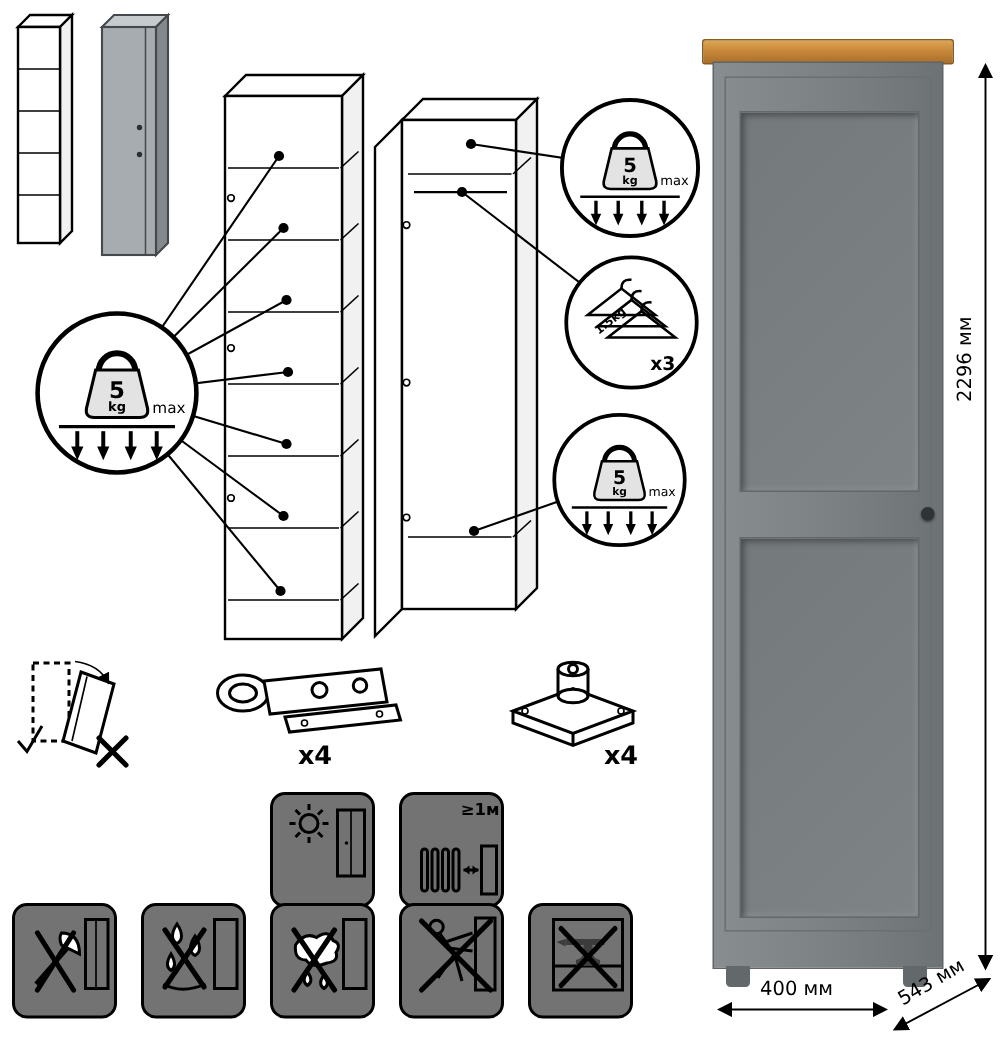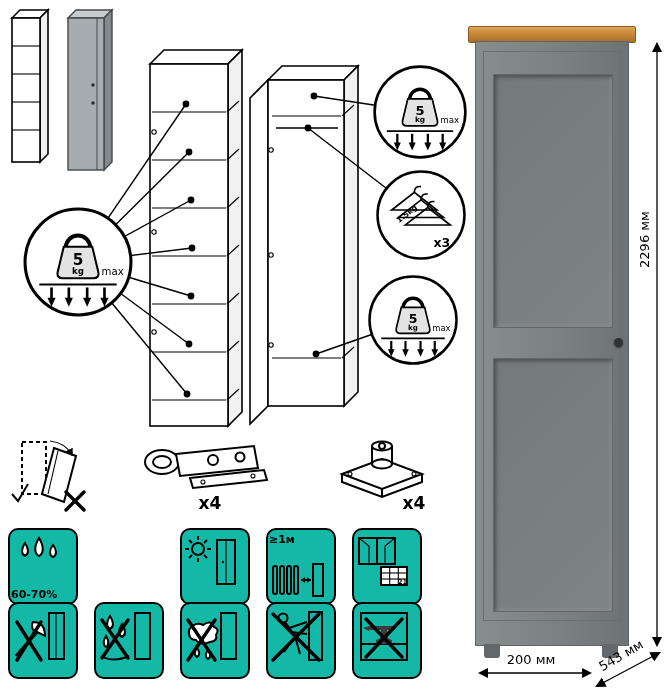--- a/index.html
+++ b/index.html
@@ -49,22 +49,22 @@
   #w-knob{position:absolute;left:138px;top:296px;width:9px;height:9px;border-radius:50%;
           background:#2f3335;box-shadow:0 1px 2px rgba(0,0,0,.5)}
   .w-leg{position:absolute;top:618px;width:16px;height:14px;background:#63686b;border-radius:0 0 3px 3px}
 
   
   .dim-line{stroke:#000;stroke-width:1.3;fill:none}
   .dim-label{position:absolute;font-size:13px;white-space:nowrap}
 
   
   .icon-box{position:absolute;width:64px;height:66px;border:2px solid #000;border-radius:10px;
-            display:flex;flex-direction:column;align-items:flex-start;justify-content:space-between;
-            padding:4px 1px 3px;background:#14b8a6}
+            display:flex;flex-direction:column;align-items:flex-end;justify-content:space-between;
+            padding:4px 1px 3px;background:#737373}
   .icon-label{font-size:11px;font-weight:bold;line-height:1}
   .icon-label.small{font-size:8px}
   .i2{fill:none;stroke:#000;stroke-width:2}
   .i2f{fill:#fff;stroke:#000;stroke-width:2}
   .xm{stroke:#000;stroke-width:3.4;stroke-linecap:round}
   .hw-count{font-size:17px;font-weight:bold;text-anchor:middle}
 </style>
 </head>
 <body>
 
@@ -259,21 +259,21 @@
       <marker id="arr" viewBox="0 0 10 10" refX="8" refY="5" markerWidth="8" markerHeight="8" orient="auto-start-reverse">
           <path d="M0,0 L10,5 L0,10 Z" fill="#000"></path>
         </marker>
     </defs>
     <line x1="657" y1="44" x2="657" y2="645" class="dim-line" marker-start="url(#arr)" marker-end="url(#arr)"></line>
     <line x1="480" y1="673" x2="590" y2="673" class="dim-line" marker-start="url(#arr)" marker-end="url(#arr)"></line>
     <line x1="597" y1="686" x2="659" y2="653" class="dim-line" marker-start="url(#arr)" marker-end="url(#arr)"></line>
   </svg>
 
   <div class="dim-label" style="left:608px;top:232px;width:72px;text-align:center;transform:rotate(-90deg)">2296 мм</div>
-  <div class="dim-label" style="left:472px;top:652px;width:118px;text-align:center">200 мм</div>
+  <div class="dim-label" style="left:472px;top:652px;width:118px;text-align:center">400 мм</div>
   <div class="dim-label" style="left:600px;top:660px;transform:rotate(-30deg);transform-origin:0 50%">543 мм</div>
 
   <svg class="abs" style="left:8px;top:436px" width="84" height="80" viewBox="0 0 84 80">
     <defs>
       <marker id="arrB" viewBox="0 0 10 10" refX="8" refY="5" markerWidth="7" markerHeight="7" orient="auto">
           <path d="M0,0 L10,5 L0,10 Z" fill="#000"></path>
         </marker>
     </defs>
     <polyline points="4,58 10,65 20,48" class="i2"></polyline>
     <rect x="14" y="6" width="24" height="52" class="i2" fill="none" stroke-dasharray="4,3"></rect>
@@ -303,28 +303,20 @@
     <ellipse cx="56" cy="34" rx="10" ry="4.5" class="i2f"></ellipse>
     <line x1="46" y1="16" x2="46" y2="34" class="i2"></line>
     <line x1="66" y1="16" x2="66" y2="34" class="i2"></line>
     <ellipse cx="56" cy="16" rx="10" ry="4.5" class="i2f"></ellipse>
     <circle cx="56" cy="16" r="3" class="i2"></circle>
     <circle cx="24" cy="44" r="2" class="ln1"></circle>
     <circle cx="88" cy="44" r="2" class="ln1"></circle>
     <text x="88" y="79" class="hw-count">x4</text>
   </svg>
 
-  <div class="icon-box" style="left:8px;top:528px">
-    <svg width="56" height="40" viewBox="0 0 56 40">
-      <path class="i2f" d="M14,9 C18,15 18,20 14,22 C10,20 10,15 14,9 Z"></path>
-      <path class="i2f" d="M28,4 C33,12 33,19 28,22 C23,19 23,12 28,4 Z"></path>
-      <path class="i2f" d="M42,11 C46,16 46,21 42,23 C38,21 38,16 42,11 Z"></path>
-    </svg>
-    <div class="icon-label">60-70%</div>
-  </div>
 
 
   <div class="icon-box" style="left:180px;top:528px">
     <svg width="56" height="56" viewBox="0 0 56 56">
       <circle cx="15" cy="15" r="6" class="i2"></circle>
       <line x1="15" y1="2" x2="15" y2="6" class="i2"></line>
         <line x1="15" y1="24" x2="15" y2="28" class="i2"></line>
       <line x1="2" y1="15" x2="6" y2="15" class="i2"></line>
         <line x1="24" y1="15" x2="28" y2="15" class="i2"></line>
       <line x1="6" y1="6" x2="9" y2="9" class="i2"></line>
@@ -344,34 +336,20 @@
       <rect x="11" y="4" width="4" height="28" rx="2" class="i2"></rect>
       <rect x="18" y="4" width="4" height="28" rx="2" class="i2"></rect>
       <rect x="25" y="4" width="4" height="28" rx="2" class="i2"></rect>
       <line x1="32" y1="18" x2="42" y2="18" class="i2"></line>
       <polygon points="32,18 36,15 36,21" class="dot"></polygon>
       <polygon points="42,18 38,15 38,21" class="dot"></polygon>
       <rect x="44" y="2" width="10" height="32" class="i2"></rect>
     </svg>
   </div>
 
-  <div class="icon-box" style="left:352px;top:528px">
-    <svg width="56" height="56" viewBox="0 0 56 56">
-      <rect x="4" y="4" width="36" height="26" class="i2"></rect>
-      <line x1="22" y1="4" x2="22" y2="30" class="i2"></line>
-      <polyline points="4,4 14,12 14,30" class="ln1"></polyline>
-      <polyline points="40,4 30,12 30,30" class="ln1"></polyline>
-      <rect x="26" y="33" width="26" height="18" class="i2f"></rect>
-      <line x1="34.7" y1="33" x2="34.7" y2="51" class="ln1"></line>
-      <line x1="43.3" y1="33" x2="43.3" y2="51" class="ln1"></line>
-      <line x1="26" y1="39" x2="52" y2="39" class="ln1"></line>
-      <line x1="26" y1="45" x2="52" y2="45" class="ln1"></line>
-      <text x="47.6" y="50" font-size="6.5" font-weight="bold" text-anchor="middle">21</text>
-    </svg>
-  </div>
 
   <div class="icon-box" style="left:8px;top:602px">
     <svg width="56" height="56" viewBox="0 0 56 56">
       <rect x="38" y="5" width="15" height="46" class="i2"></rect>
       <line x1="45" y1="5" x2="45" y2="51" class="ln1"></line>
       <line x1="5" y1="48" x2="26" y2="24" stroke="#000" stroke-width="3"></line>
       <path d="M22,14 q12,0 12,14 l-12,-6 q-2,-5 0,-8 z" class="i2f"></path>
       <line x1="6" y1="14" x2="30" y2="52" class="xm"></line>
       <line x1="30" y1="14" x2="6" y2="52" class="xm"></line>
     </svg>

